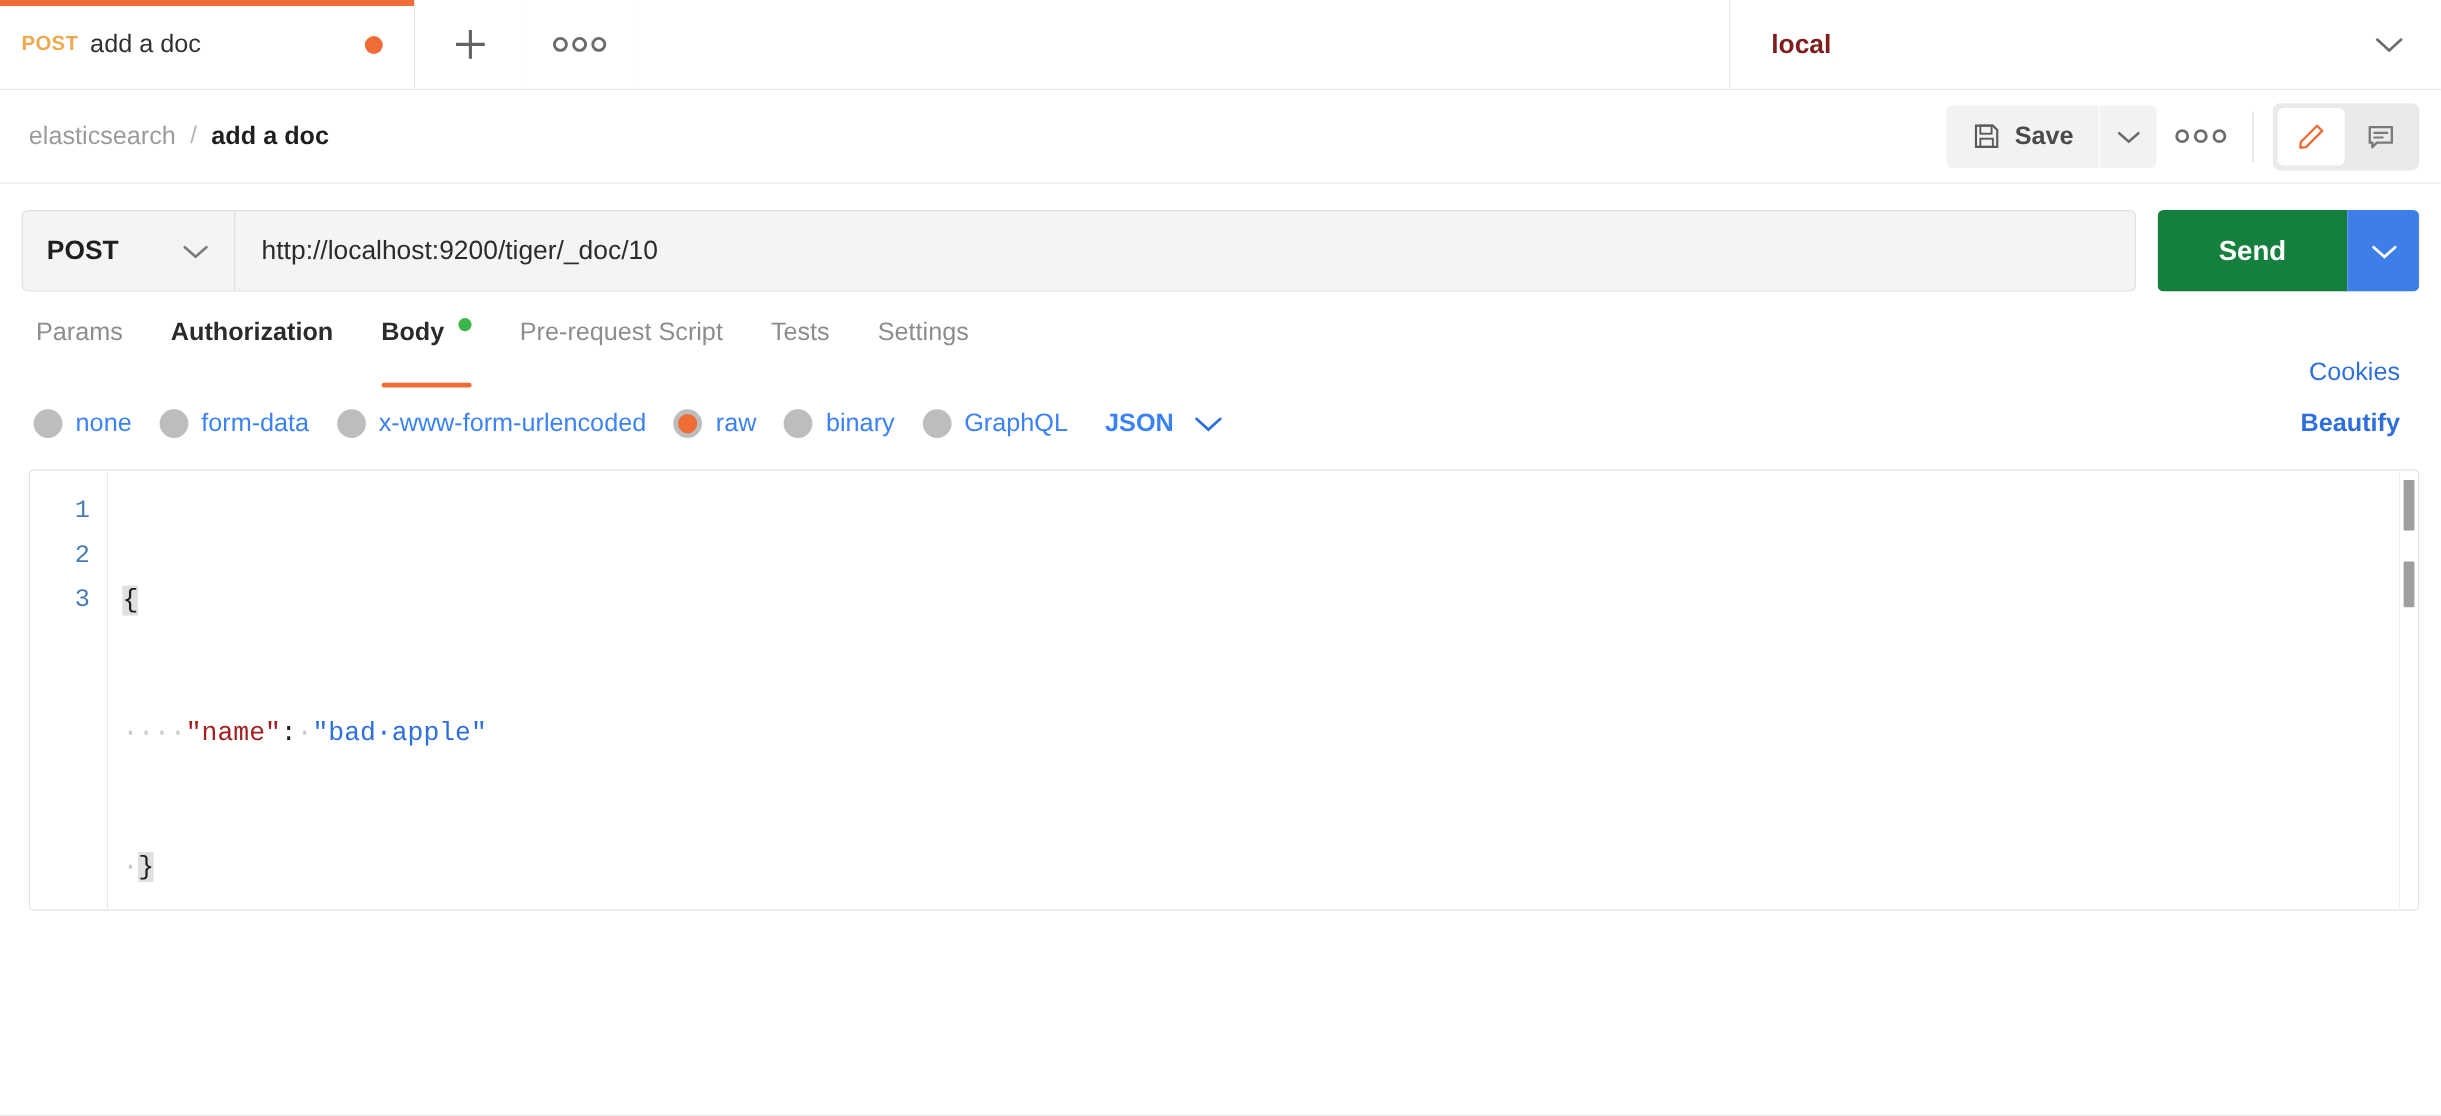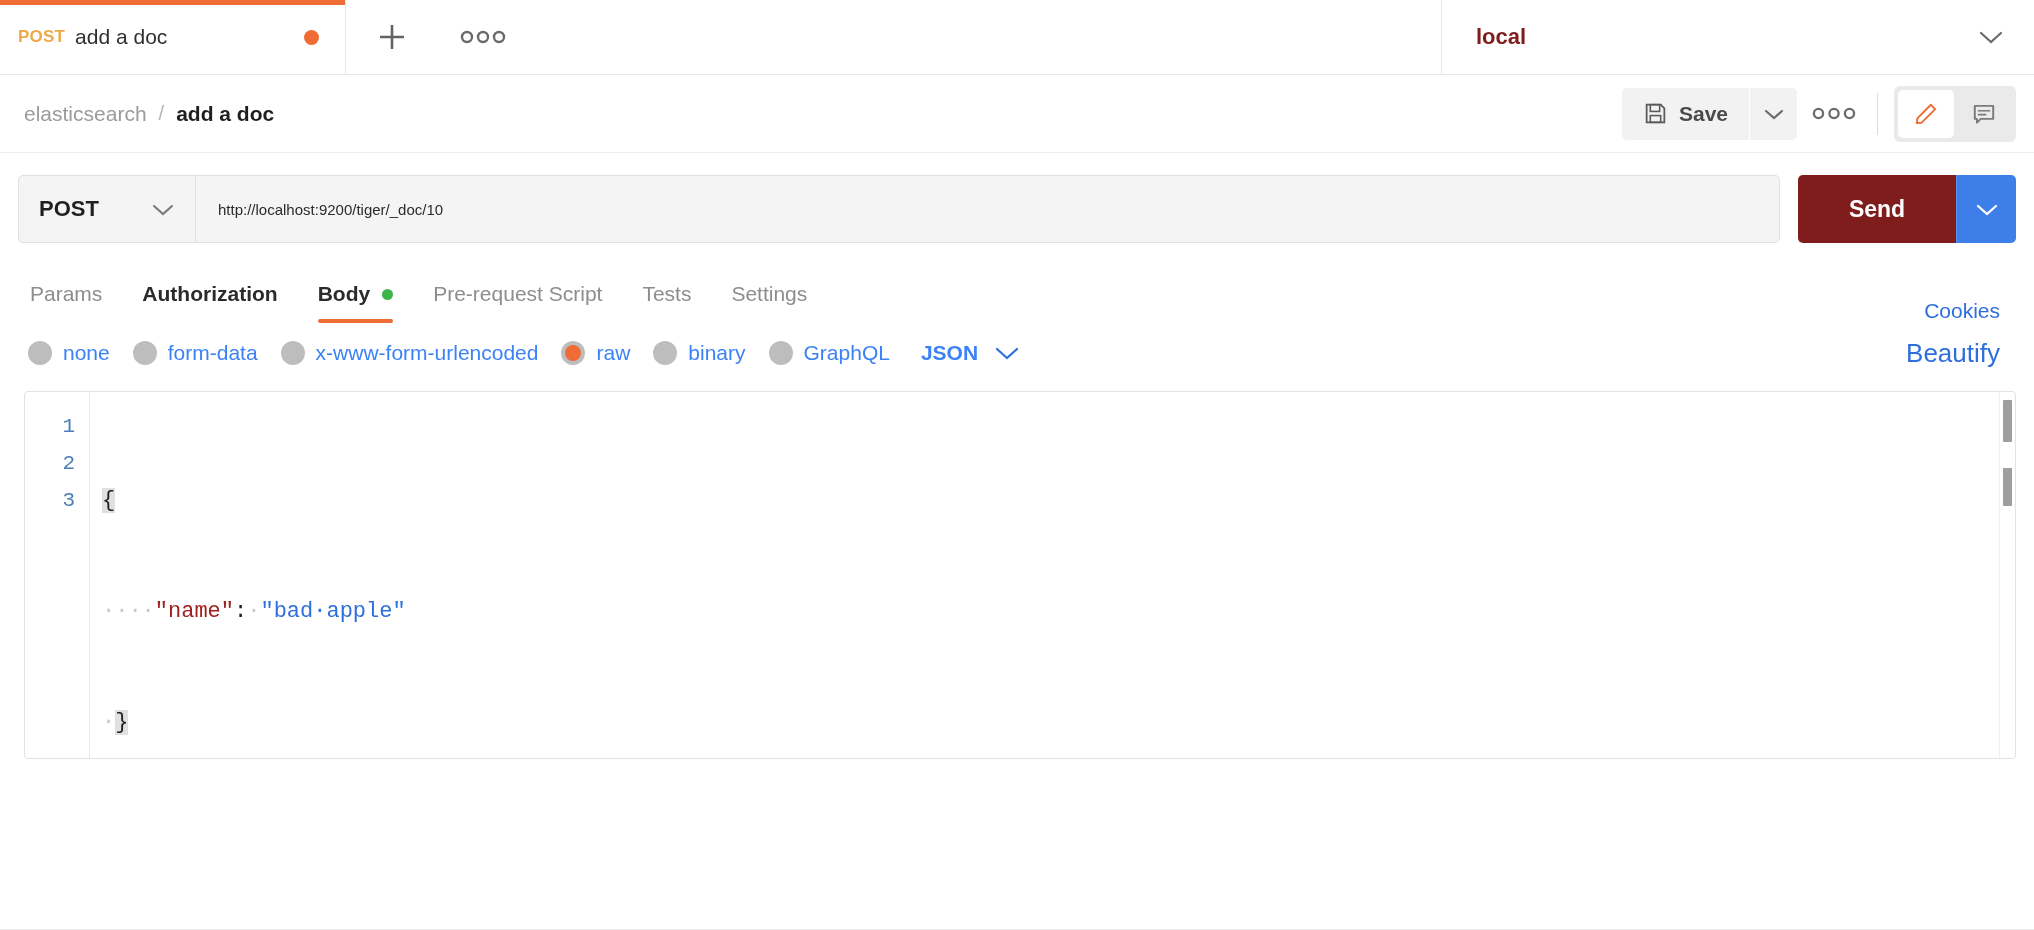--- a/index.html
+++ b/index.html
@@ -162,32 +162,32 @@
   .method-label {
     font-size: 22px;
     font-weight: 700;
     color: #1f1f1f;
   }
   .method-chev { margin-left: auto; }
   .url-input {
     flex: 1;
     display: flex; align-items: center;
     padding: 0 22px;
-    font-size: 15px;
+    font-size: 22px;
     color: #2b2b2b;
   }
   .send-group {
     display: flex;
     height: 68px;
     border-radius: 5px;
     overflow: hidden;
   }
   .send-btn {
     width: 158px;
-    background: #7f1d1d;
+    background: #15803d;
     color: #ffffff;
     font-size: 23px;
     font-weight: 700;
     display: flex; align-items: center; justify-content: center;
   }
   .send-caret {
     width: 60px;
     background: #3d7ee8;
     display: flex; align-items: center; justify-content: center;
     border-left: 1px solid #5a92ec;
@@ -196,21 +196,21 @@
   
   .reqtabs {
     display: flex;
     align-items: flex-end;
     padding: 0 18px 0 24px;
     gap: 0;
     height: 58px;
   }
   .rtab {
     position: relative;
-    display: flex; align-items: center; gap: 9px;
+    display: flex; align-items: flex-start; gap: 9px;
     padding: 0 20px;
     height: 58px;
     font-size: 21px;
     color: #8d8d8d;
   }
   .rtab:first-child { padding-left: 6px; }
   .rtab.dark { color: #2b2b2b; font-weight: 700; }
   .rtab.active { color: #2b2b2b; font-weight: 700; gap: 12px; }
   .rtab.active::after {
     content: "";
@@ -263,22 +263,22 @@
   }
   .lang-select {
     display: flex; align-items: center; gap: 16px;
     margin-left: 14px;
     font-size: 21px;
     font-weight: 700;
     color: #3b82f6;
   }
   .beautify-link {
     margin-left: auto;
-    font-size: 26px;
-    font-weight: 400;
+    font-size: 21px;
+    font-weight: 700;
     color: #2f6fdd;
     padding-right: 16px;
   }
 
   
   .editor-wrap {
     margin: 6px 18px 14px 24px;
     height: 368px;
     border: 1px solid #e2e2e2;
     border-radius: 4px;

